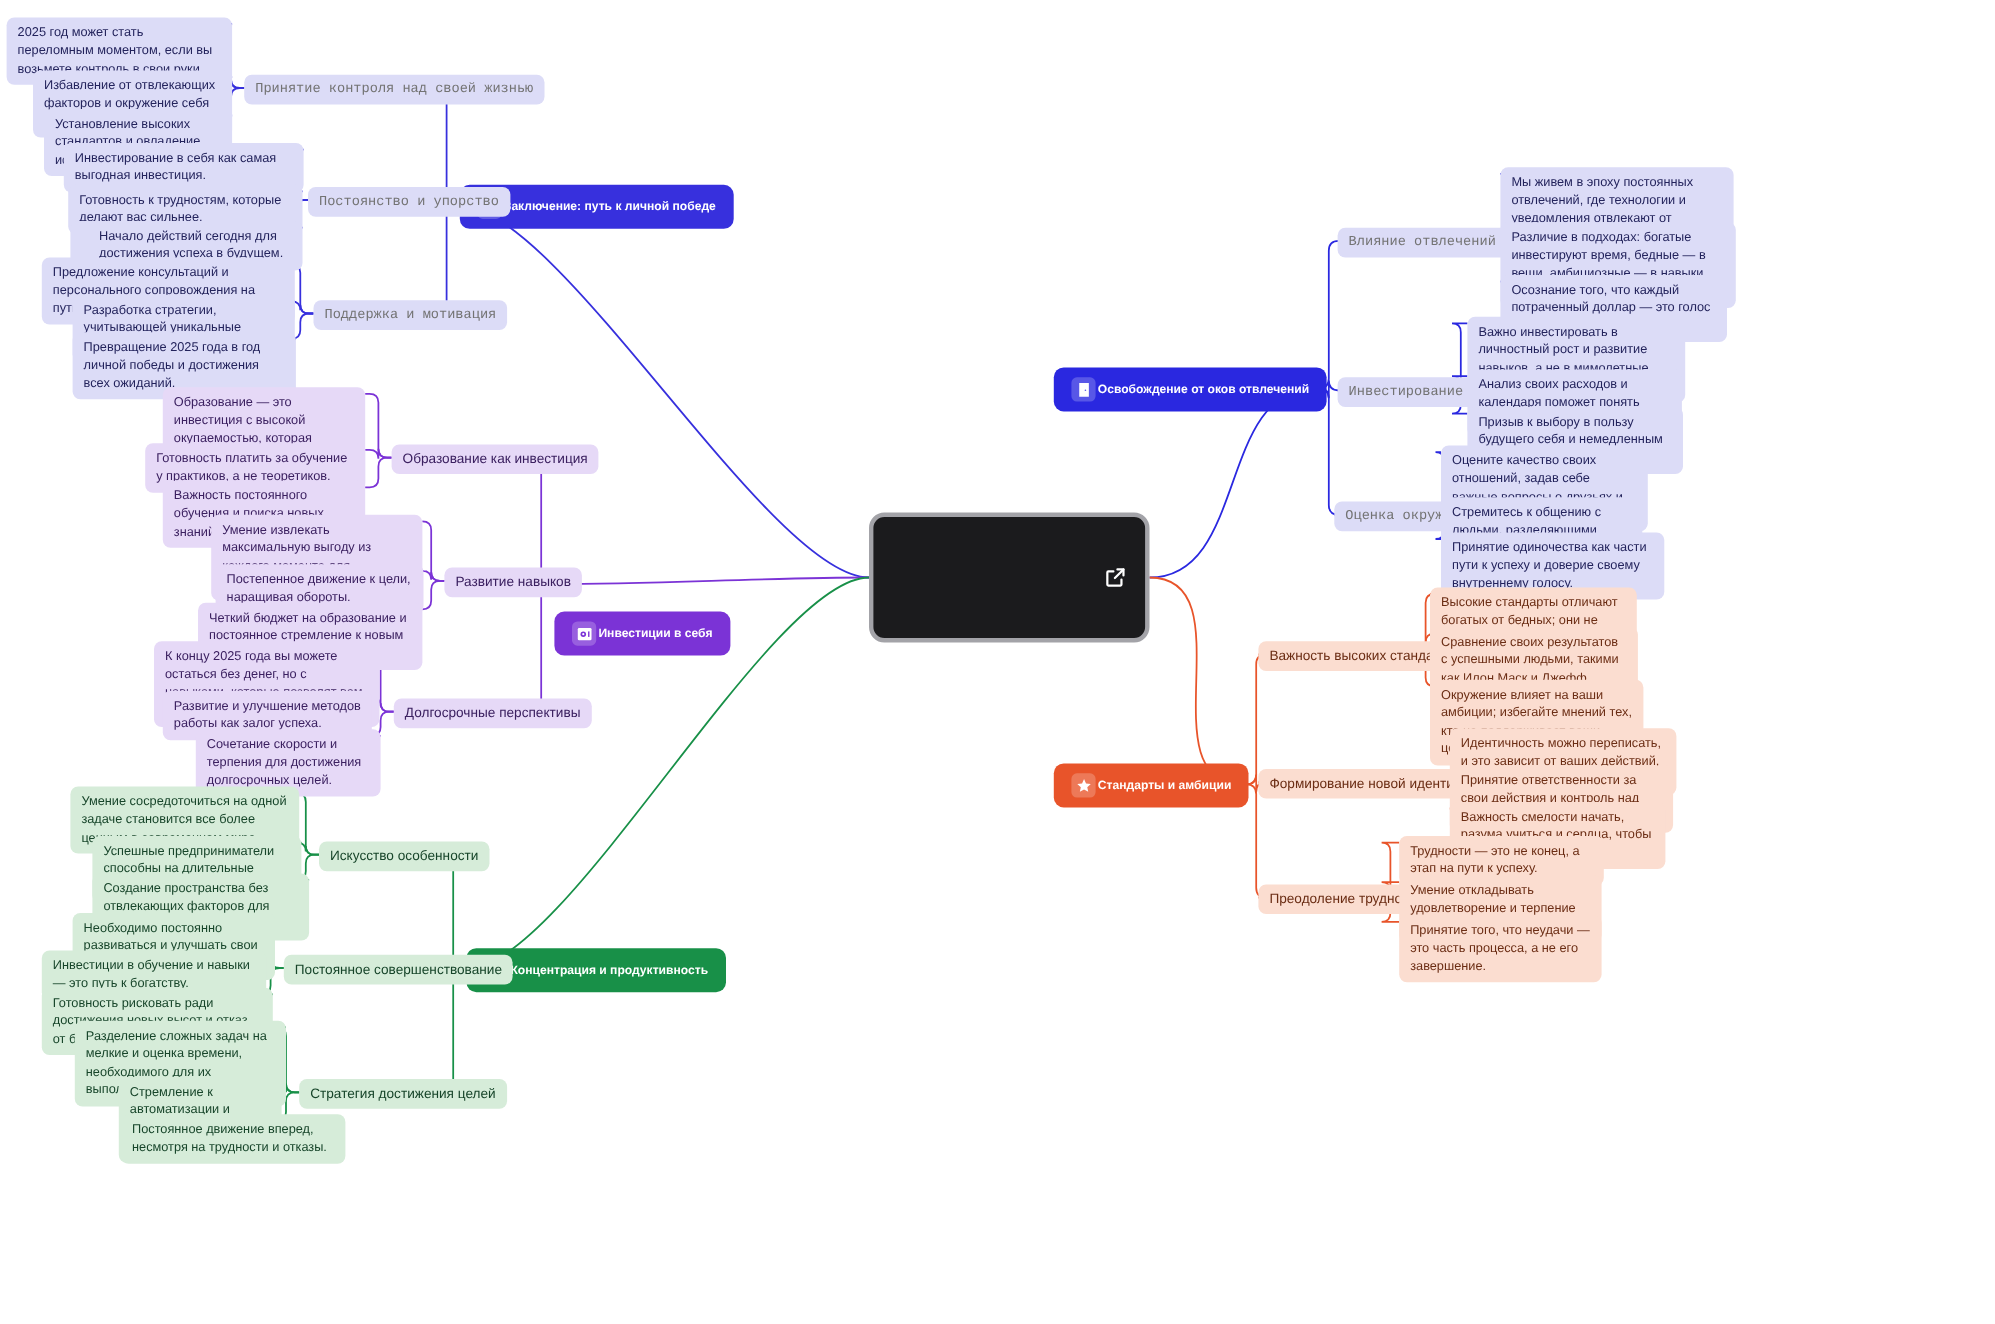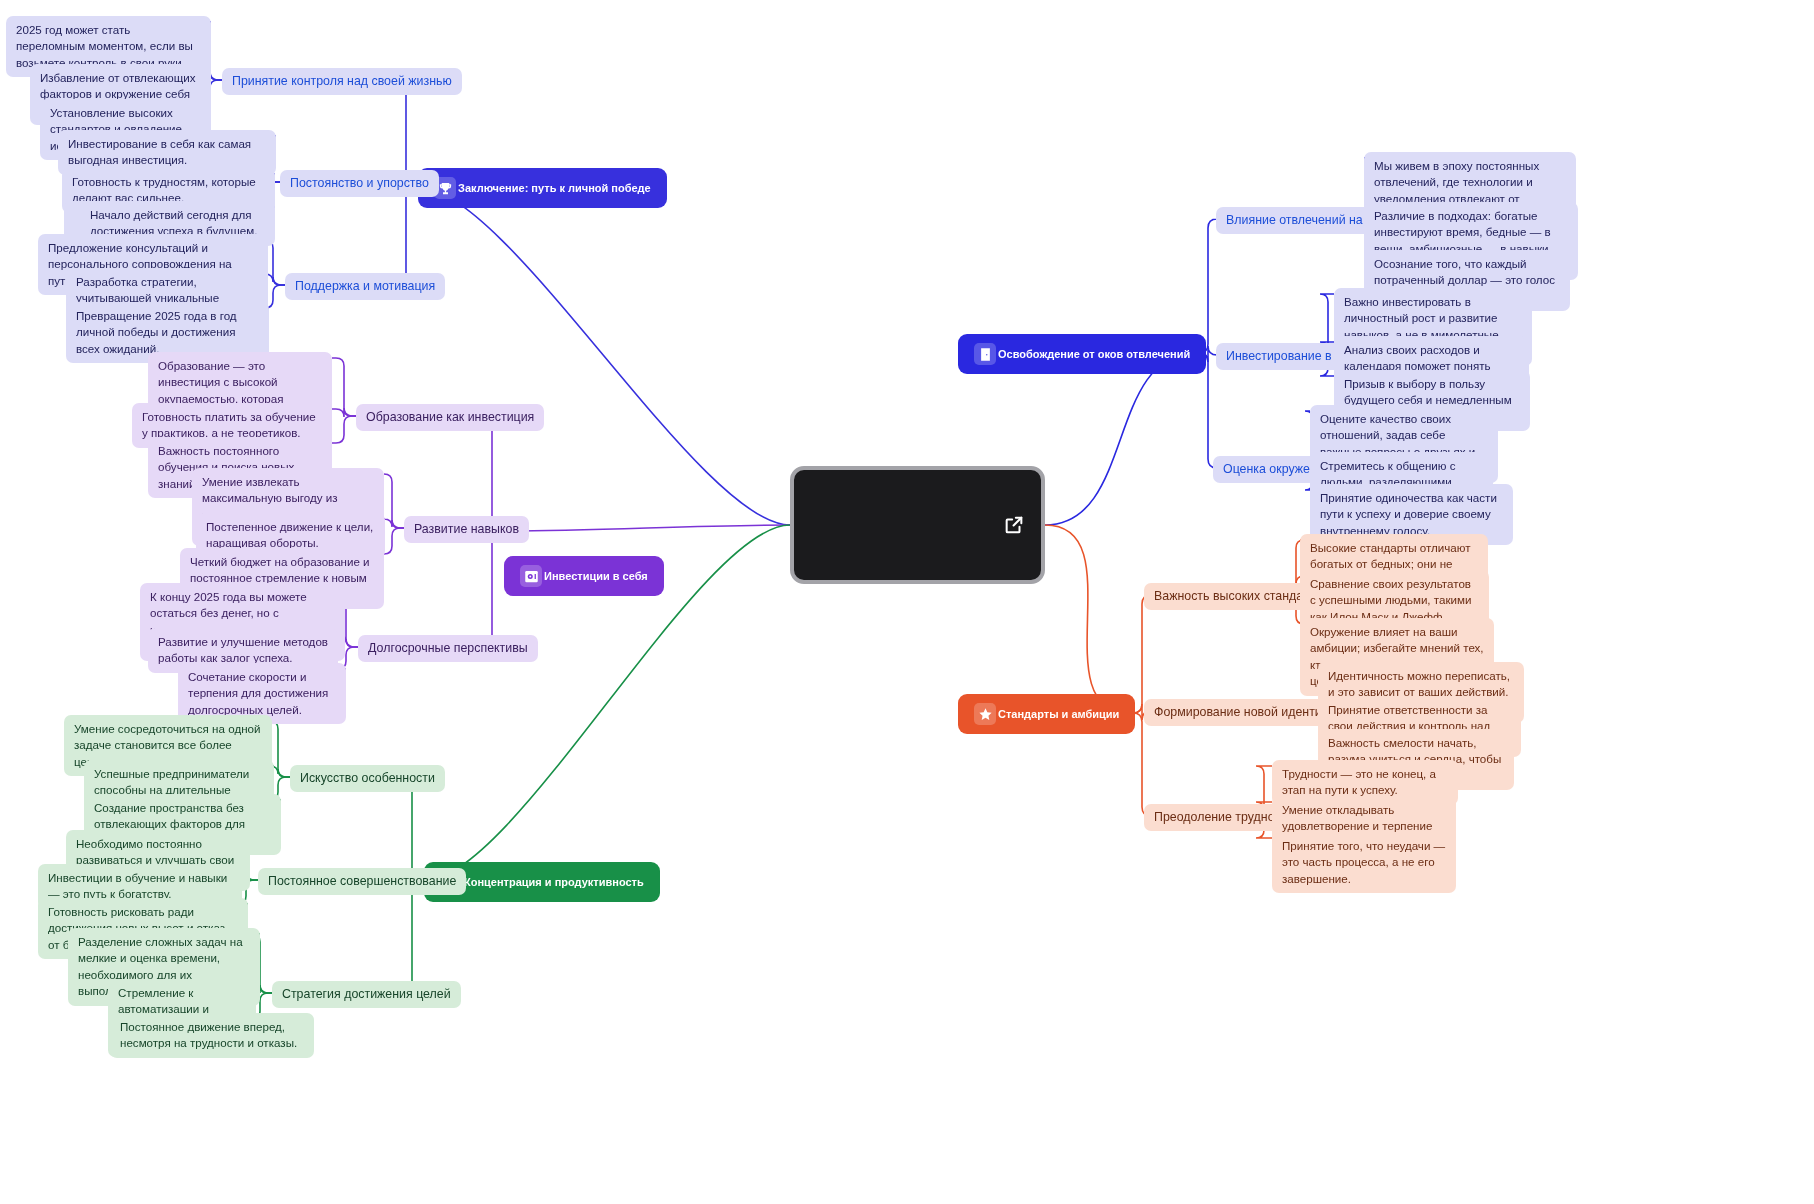--- a/index.html
+++ b/index.html
@@ -24,21 +24,21 @@
     justify-content:center;background:rgba(255,255,255,.22);border-radius:5px;}
   .main .mi svg{width:15px;height:15px;display:block;}
   .m-blue{background:#3730dd;}
   .m-blue2{background:#2a28e0;}
   .m-purple{background:#7b33d6;}
   .m-green{background:#189048;}
   .m-orange{background:#e8542a;}
 
   
   .l2{border-radius:7px;font-size:12.4px;line-height:1.35;padding:5px 10px;white-space:nowrap;}
-  .l2.blue{background:#dcdcf7;color:#1d4ed8;}
+  .l2.blue{background:#dcdcf7;color:#737373;font-family:Liberation Mono, monospace;}
   .l2.purple{background:#e6d9f7;color:#3b2060;}
   .l2.green{background:#d6ecd9;color:#17452a;}
   .l2.orange{background:#fbddd0;color:#6b2d14;}
 
   
   .leaf{border-radius:7px;font-size:11.6px;line-height:1.42;padding:6px 10px;}
   .leaf.blue{background:#dcdcf7;color:#23235c;}
   .leaf.purple{background:#e6d9f7;color:#3b2060;}
   .leaf.green{background:#d6ecd9;color:#17452a;}
   .leaf.orange{background:#fbddd0;color:#6b2d14;}

